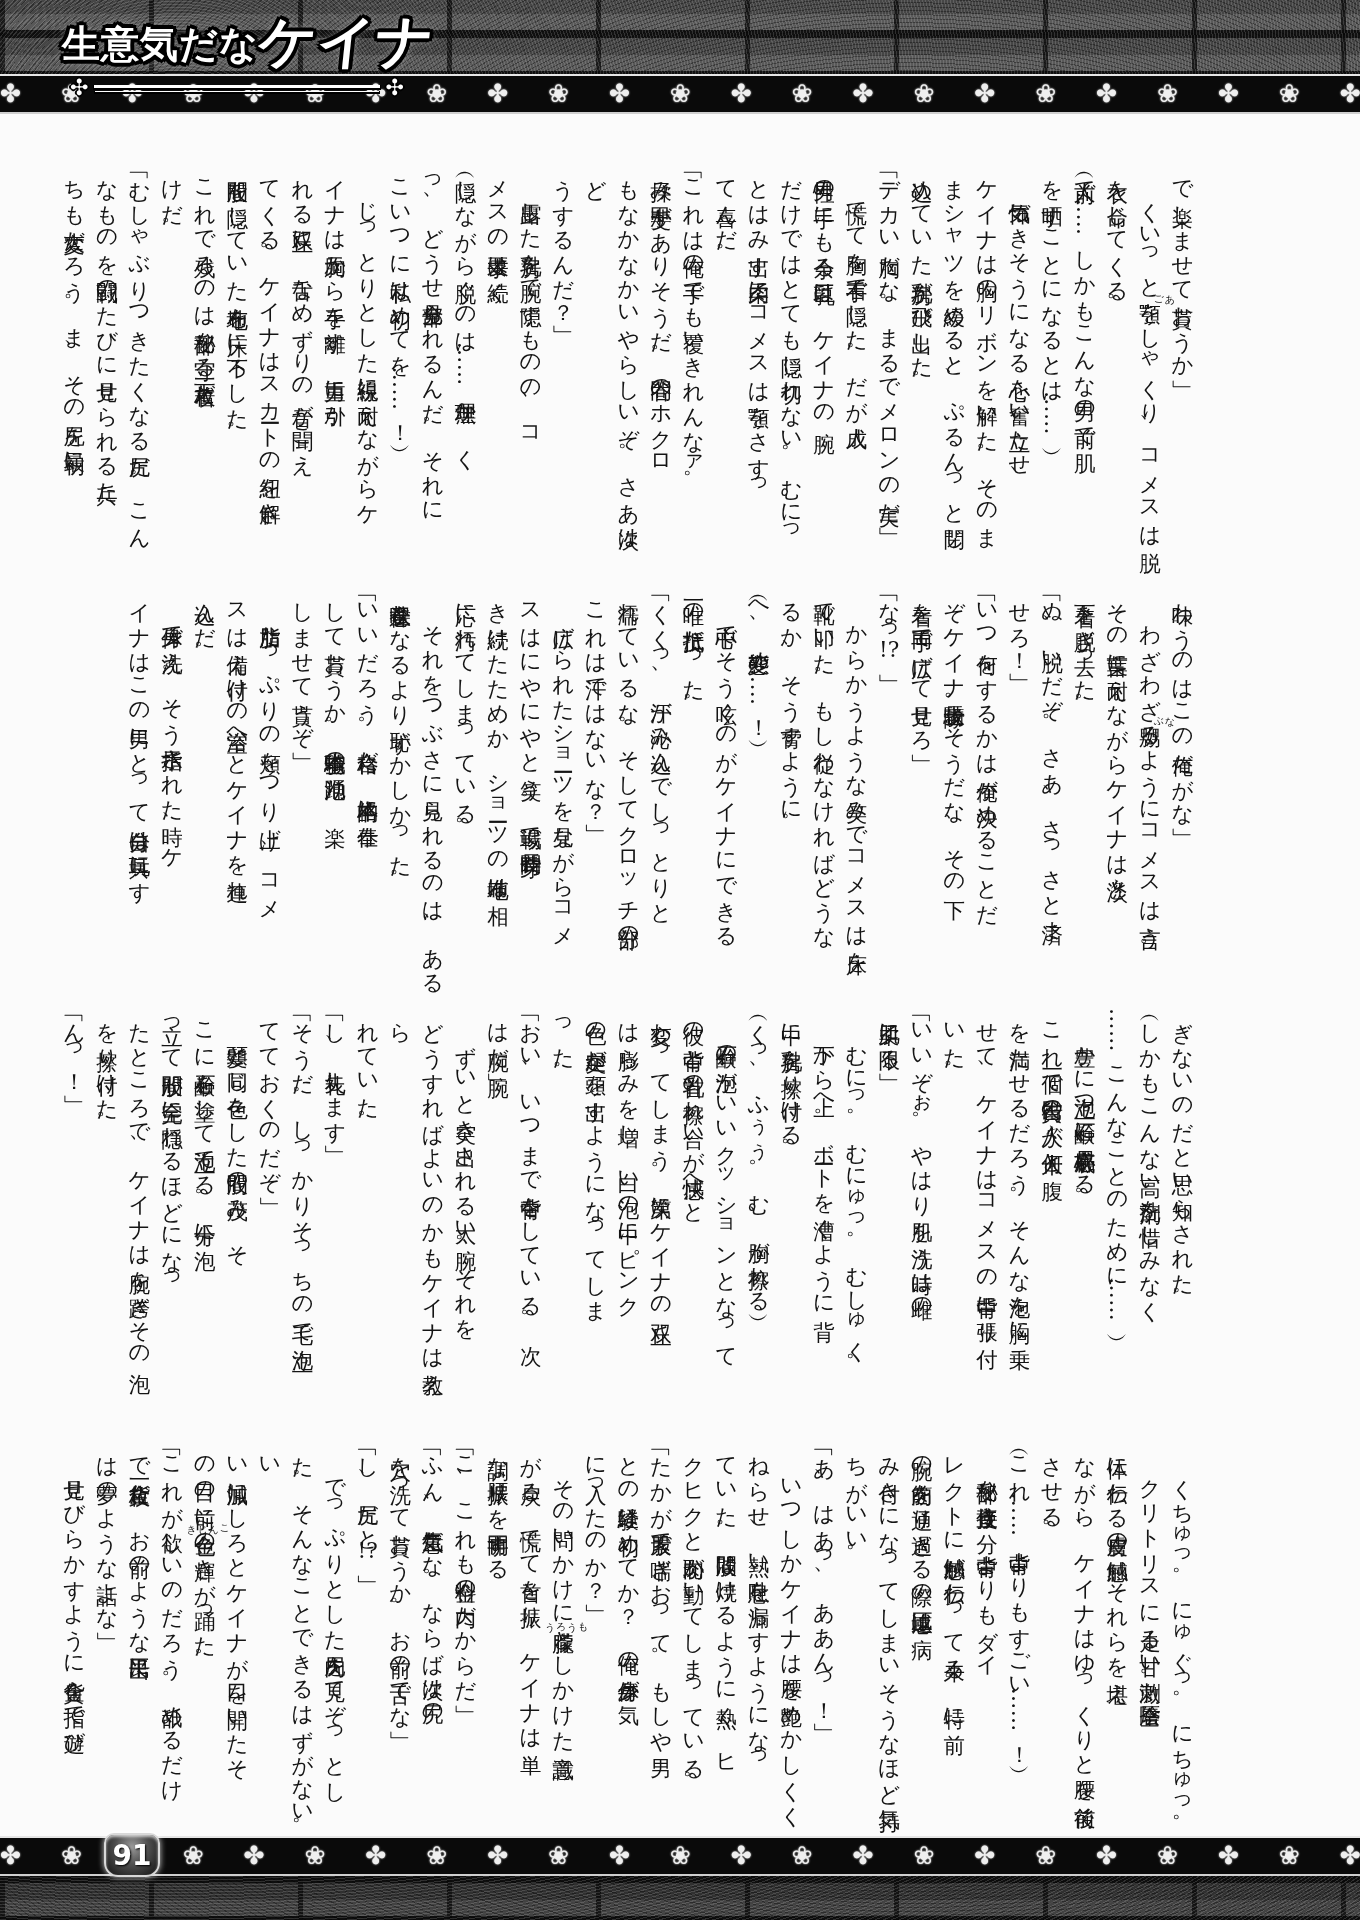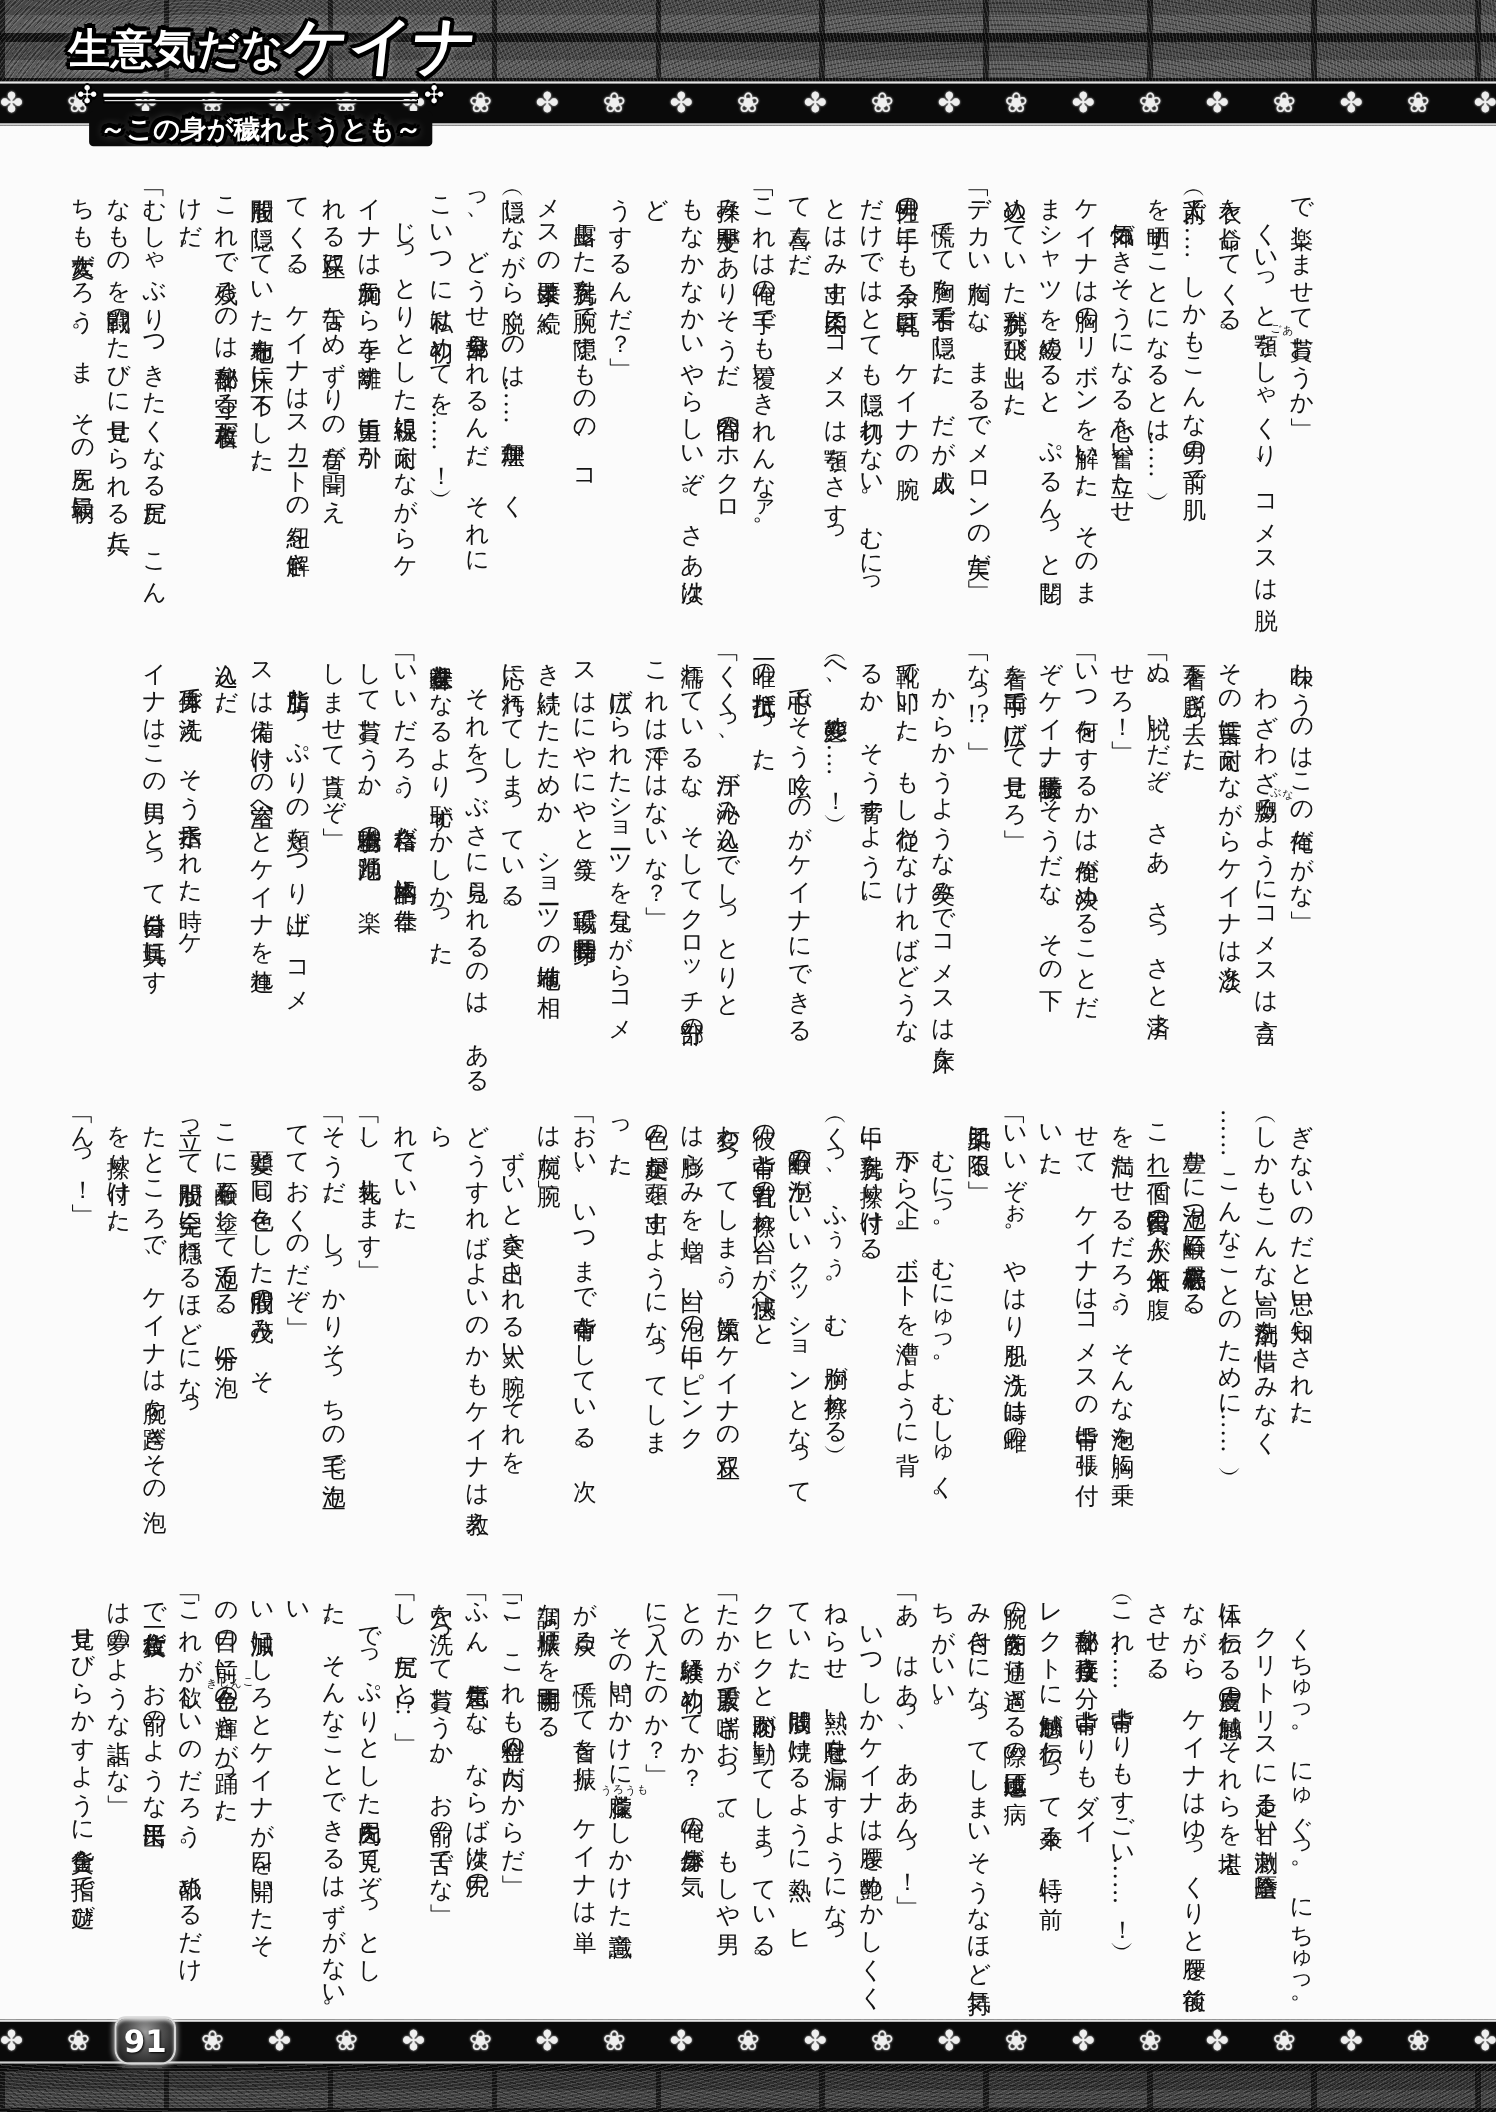--- a/index.html
+++ b/index.html
@@ -76,23 +76,20 @@
   </div>
 
   <header>
     <div class="title-line">
       <span class="outlined t-small">生意気だな</span><span class="outlined t-large">ケイナ</span>
     </div>
     <div class="divider">
       <span class="fleur l">✣</span>
       <span class="rule"></span>
       <span class="fleur r">✣</span>
-    </div>
-    <div class="subtitle-wrap">
-      <span class="outlined subtitle">～この身が穢れようとも～</span>
     </div>
   </header>
 
   <main class="paper"></main>
 
   <section class="band b1">
       <div class="col">で楽しませて貰おうか」</div>
       <div class="col">　くいっと<ruby>顎<rt>あご</rt></ruby>をしゃくり、コメスは脱</div>
       <div class="col">衣を命じてくる。</div>
       <div class="col">（人前で……しかもこんな男の前で肌</div>

